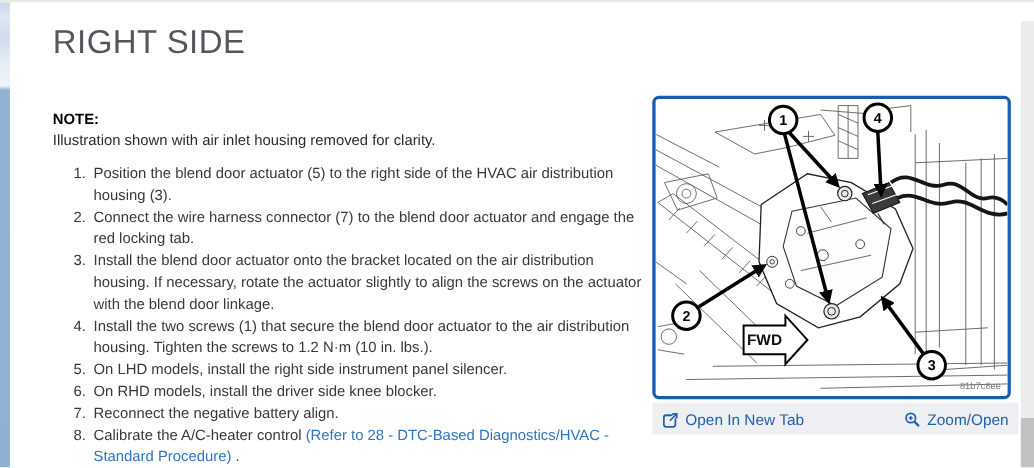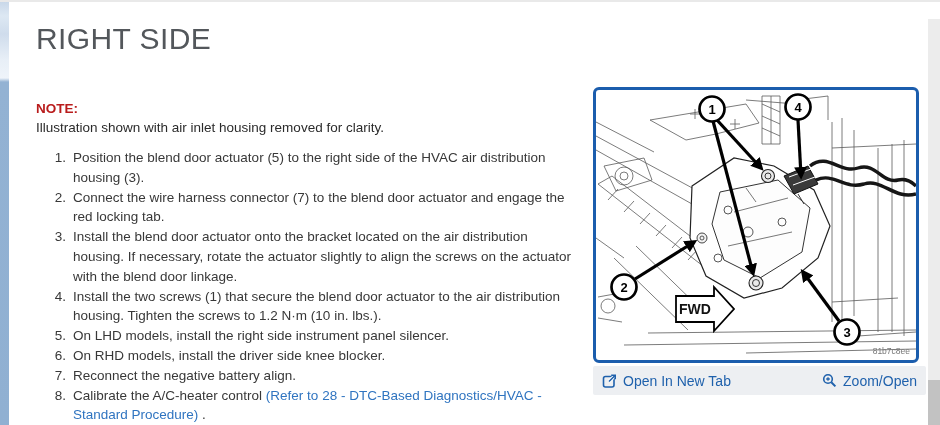--- a/index.html
+++ b/index.html
@@ -9,48 +9,48 @@
     border-top:2px solid #e9e9e9; box-sizing:border-box;
   }
   
   .left-strip {
     position:absolute; left:0; top:0; width:9px; height:425px;
     background:linear-gradient(to bottom,
       #c9d8e9 0px, #dde8f3 14px, #cfdcec 32px, #e8eff7 58px,
       #eff4fa 76px, #93b2d3 80px, #90b0d2 100%);
   }
   
-  .content { position:absolute; left:36px; top:18px; width:552px; }
+  .content { position:absolute; left:48px; top:18px; width:552px; }
   .title {
     margin:0; font-size:30px; font-weight:400; letter-spacing:0.4px;
     color:#53575b; line-height:38px;
   }
   .note { margin-top:42px; font-size:13.5px; line-height:18px; }
-  .note-label { font-weight:700; color:#b91c1c; }
+  .note-label { font-weight:700; color:#000000; }
   .note-text  { font-weight:400; color:#2b2b2b; margin-top:1px; }
   .steps { margin-top:11px; font-size:13.5px; color:#383838; line-height:19.8px; }
   .step { display:flex; }
   .step .num { flex:0 0 30px; width:30px; text-align:right; }
   .step .txt { margin-left:7px; width:500px; }
   .refer-link { color:#2f74c0; text-decoration:none; cursor:pointer; }
 
   
   .figure { position:absolute; left:593px; top:85px; width:333px; }
   .fig-image {
     width:326px; height:276px; box-sizing:border-box; background:#fff;
     border:3px solid #1b5dad; border-radius:6px; overflow:hidden;
   }
   .fig-image svg { display:block; width:100%; height:100%; }
   .fig-footer {
     margin-top:3px; width:333px; height:29px; box-sizing:border-box;
     background:#edeff2; border-radius:2px;
     display:flex; align-items:center; justify-content:space-between; padding:0 9px;
   }
   .fig-link {
-    display:flex; align-items:flex-start; gap:6px;
+    display:flex; align-items:flex-end; gap:6px;
     color:#1f61ac; font-size:14px; text-decoration:none; cursor:pointer;
   }
   .fig-link svg { display:block; }
 
   
   .vscroll { position:absolute; right:0; top:17px; width:12px; height:408px; background:#ececec; }
   .vthumb  { position:absolute; left:0; bottom:0; width:12px; height:47px; background:#c2c2c2; }
 </style>
 </head>
 <body>

